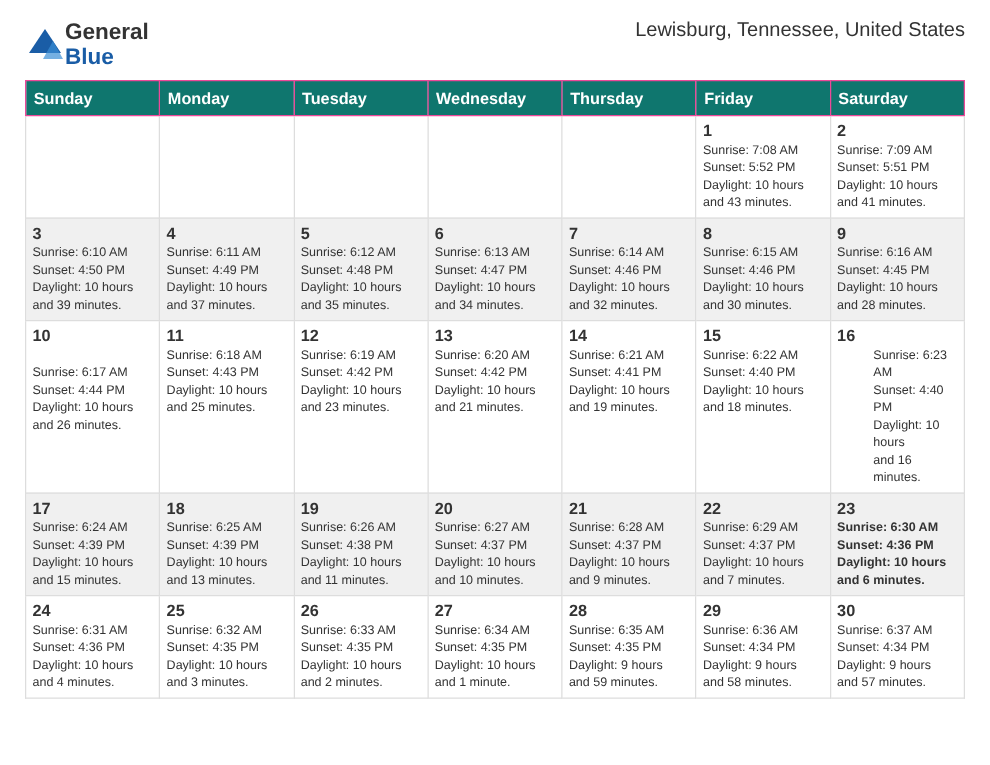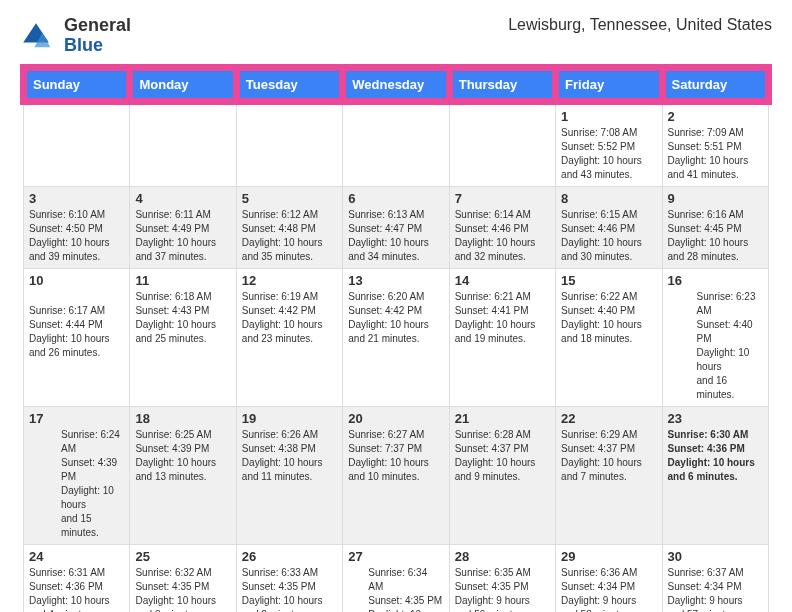--- a/index.html
+++ b/index.html
@@ -12,21 +12,21 @@
     }
     .header {
       display: flex;
       align-items: flex-start;
       justify-content: space-between;
       margin-bottom: 8px;
     }
     .logo {
       display: flex;
       align-items: center;
-      gap: 12px;
+      gap: 0;
     }
     .logo-text {
       font-size: 18px;
       font-weight: bold;
       line-height: 1.1;
     }
     .logo-text span.general { color: #333; }
     .logo-text span.blue { color: #1a5da6; }
     .logo-icon {
       width: 32px;
@@ -44,27 +44,27 @@
       font-size: 16px;
       font-weight: normal;
       color: #333;
     }
     .calendar {
       width: 100%;
       border-collapse: collapse;
       border: 1px solid #ccc;
     }
     .calendar th {
-      background-color: #3b82f6;
+      background-color: #0f766e;
       color: #fff;
       font-size: 13px;
       font-weight: bold;
       padding: 6px 6px;
       text-align: left;
-      border: 7px solid #ec4899;
+      border: 1px solid #ec4899;
     }
     .calendar td {
       vertical-align: top;
       border: 1px solid #ddd;
       padding: 4px 5px;
       width: calc(100% / 7);
       min-height: 80px;
       font-size: 10.5px;
       color: #333;
       background: #fff;
@@ -244,21 +244,21 @@
           <span class="day-number">16</span>
           <div class="day-info" style="white-space: pre-line; margin-left: 29px;">Sunrise: 6:23 AM
 Sunset: 4:40 PM
 Daylight: 10 hours
 and 16 minutes.</div>
         </td>
       </tr>
       <tr class="row-even">
         <td>
           <span class="day-number">17</span>
-          <div class="day-info" style="white-space: pre-line; margin-left: 32px;">Sunrise: 6:24 AM
+          <div class="day-info" style="white-space: pre-line;">Sunrise: 6:24 AM
 Sunset: 4:39 PM
 Daylight: 10 hours
 and 15 minutes.</div>
         </td>
         <td>
           <span class="day-number">18</span>
           <div class="day-info" style="white-space: pre-line;">Sunrise: 6:25 AM
 Sunset: 4:39 PM
 Daylight: 10 hours
 and 13 minutes.</div>
@@ -266,21 +266,21 @@
         <td>
           <span class="day-number">19</span>
           <div class="day-info" style="white-space: pre-line;">Sunrise: 6:26 AM
 Sunset: 4:38 PM
 Daylight: 10 hours
 and 11 minutes.</div>
         </td>
         <td>
           <span class="day-number">20</span>
           <div class="day-info" style="white-space: pre-line;">Sunrise: 6:27 AM
-Sunset: 7:37 PM
+Sunset: 4:37 PM
 Daylight: 10 hours
 and 10 minutes.</div>
         </td>
         <td>
           <span class="day-number">21</span>
           <div class="day-info" style="white-space: pre-line;">Sunrise: 6:28 AM
 Sunset: 4:37 PM
 Daylight: 10 hours
 and 9 minutes.</div>
         </td>
@@ -316,21 +316,21 @@
         </td>
         <td>
           <span class="day-number">26</span>
           <div class="day-info" style="white-space: pre-line;">Sunrise: 6:33 AM
 Sunset: 4:35 PM
 Daylight: 10 hours
 and 2 minutes.</div>
         </td>
         <td>
           <span class="day-number">27</span>
-          <div class="day-info" style="white-space: pre-line; margin-left: 20px;">Sunrise: 6:34 AM
+          <div class="day-info" style="white-space: pre-line;">Sunrise: 6:34 AM
 Sunset: 4:35 PM
 Daylight: 10 hours
 and 1 minute.</div>
         </td>
         <td>
           <span class="day-number">28</span>
           <div class="day-info" style="white-space: pre-line;">Sunrise: 6:35 AM
 Sunset: 4:35 PM
 Daylight: 9 hours
 and 59 minutes.</div>

